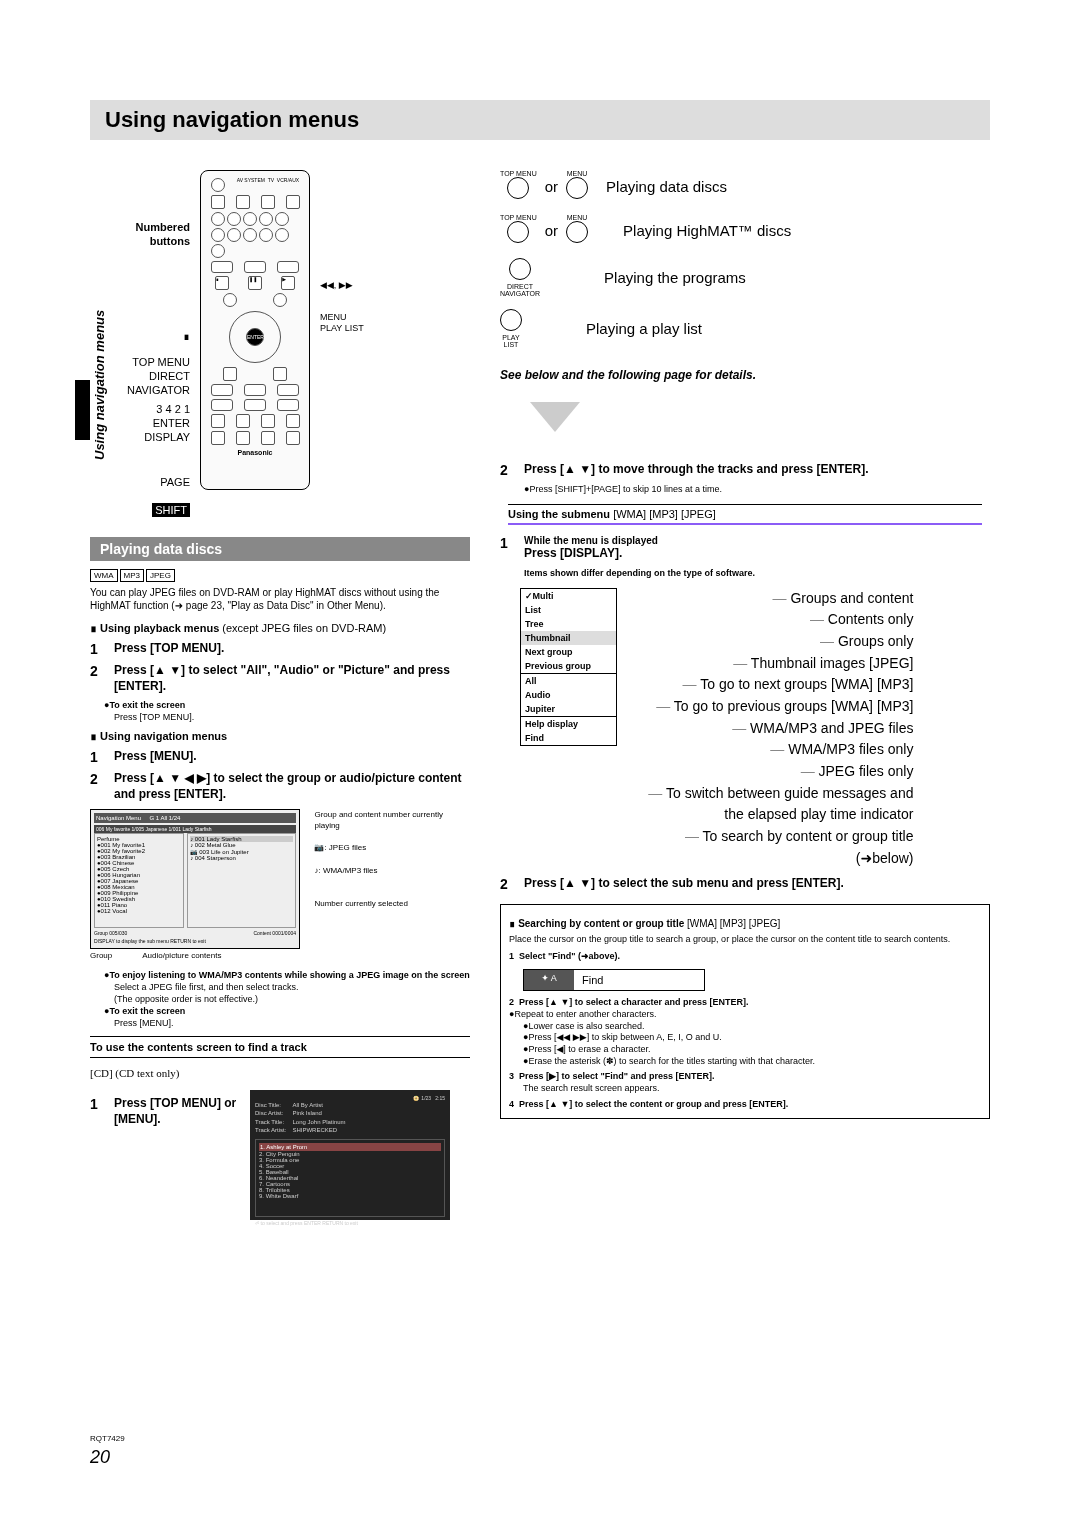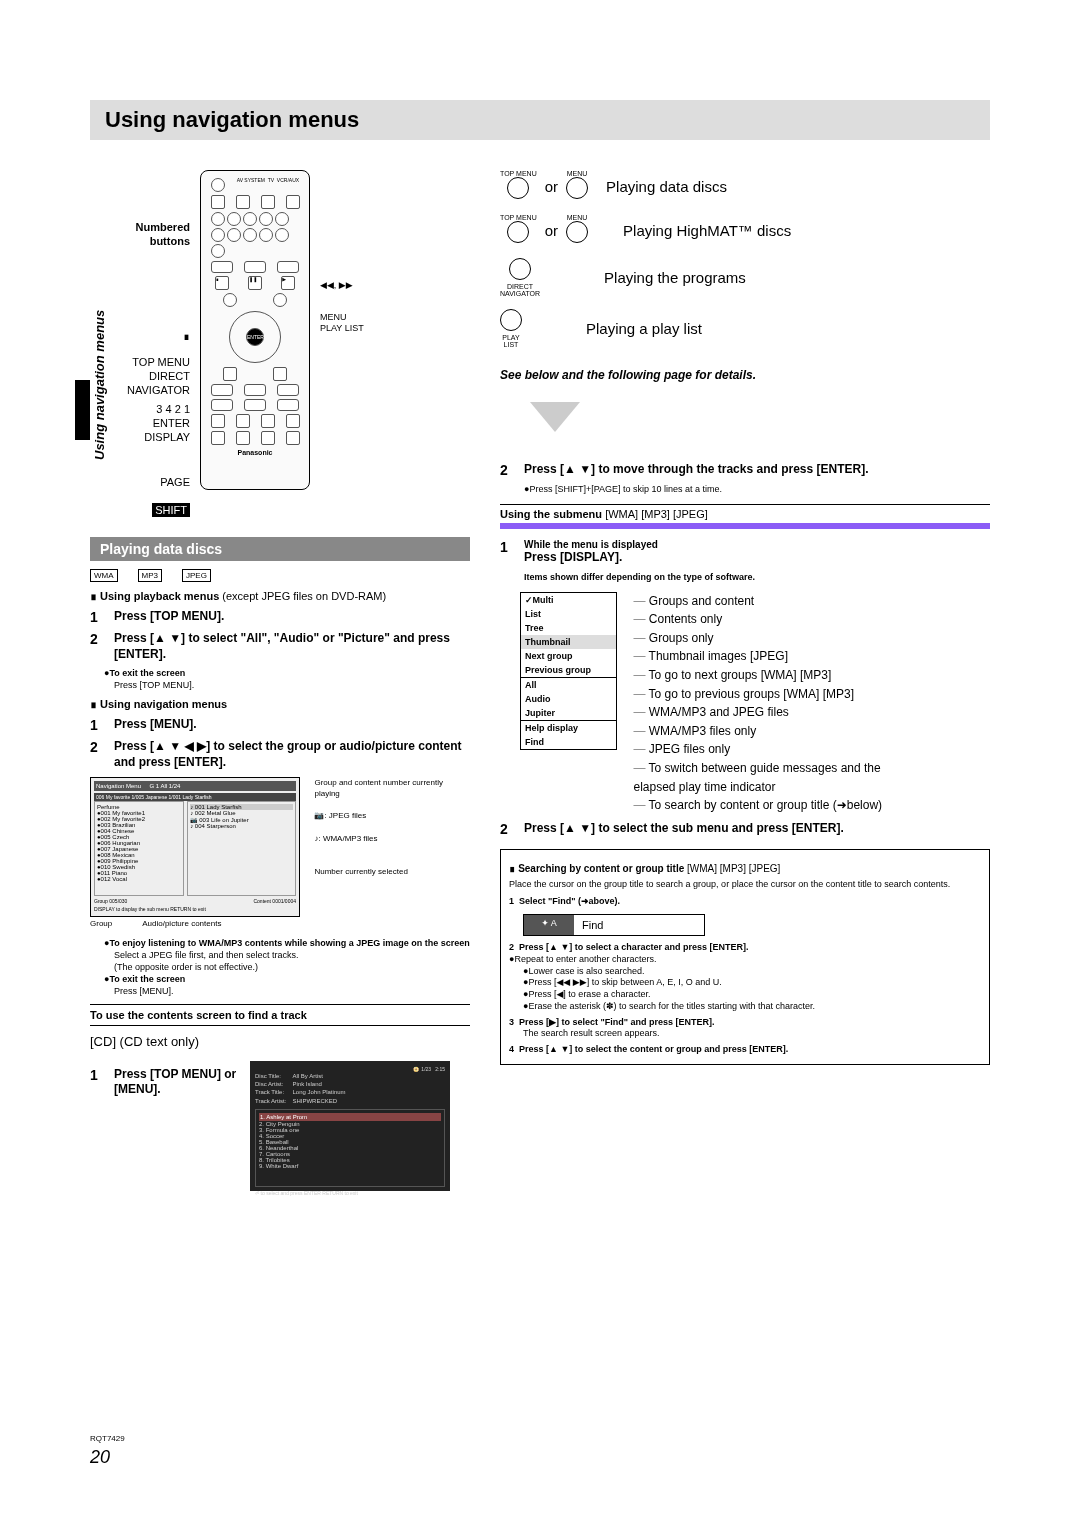--- a/index.html
+++ b/index.html
@@ -166,35 +166,36 @@
   .section-bar {
     background: #888;
     color: #fff;
     font-weight: bold;
     font-size: 14px;
     padding: 4px 10px;
     margin-bottom: 8px;
   }
   .fmt-badges {
     display: flex;
-    gap: 20px;
+    gap: 2px;
     margin-bottom: 4px;
   }
   .badge {
     border: 1px solid #000;
     font-size: 8px;
     padding: 1px 3px;
   }
   .body-text {
     font-size: 10px;
     line-height: 1.3;
     margin-bottom: 10px;
   }
   .body-text.small {
-    font-size: 13px;
+    font-size: 11px;
+    font-family: Liberation Serif, serif;
   }
   h4.sub {
     font-size: 11px;
     margin: 8px 0 4px 0;
   }
   h4.sub .light {
     font-weight: normal;
   }
   .step {
     display: flex;
@@ -307,24 +308,25 @@
   }
   .submenu-box .item {
     padding: 2px 4px;
   }
   .submenu-box .hr {
     border-top: 1px solid #000;
   }
   .submenu-desc {
     display: inline-block;
     width: 280px;
-    font-size: 12px;
+    font-size: 14px;
     vertical-align: top;
     padding-left: 12px;
     line-height: 1.55;
+    text-align: right;
   }
   .submenu-desc .line::before {
     content: "— ";
     color: #888;
   }
   .search-box {
     font-size: 9px;
     line-height: 1.3;
   }
   .search-box h5 {
@@ -472,20 +474,21 @@
           <div>MENU<br>PLAY LIST</div>
         </div>
       </div>
 
       <div class="section-bar">Playing data discs</div>
       <div class="fmt-badges">
         <span class="badge">WMA</span>
         <span class="badge">MP3</span>
         <span class="badge">JPEG</span>
       </div>
+      <div class="body-text">You can play JPEG files on DVD-RAM or play HighMAT discs without using the HighMAT function (➜ page 23, "Play as Data Disc" in Other Menu).</div>
 
       <h4 class="sub"><span>∎ Using playback menus</span> <span class="light">(except JPEG files on DVD-RAM)</span></h4>
       <div class="step">
           <div class="step-num">1</div>
           <div class="step-text">Press [TOP MENU].</div>
         </div>
       <div class="step">
           <div class="step-num">2</div>
           <div class="step-text">Press [▲ ▼] to select "All", "Audio" or "Picture" and press [ENTER].</div>
         </div>
@@ -621,21 +624,21 @@
 
       <div class="detail-note">See below and the following page for details.</div>
       <div class="arrow-down"></div>
 
       <div class="step">
           <div class="step-num">2</div>
           <div class="step-text">Press [▲ ▼] to move through the tracks and press [ENTER].</div>
         </div>
       <div class="tip indent">●Press [SHIFT]+[PAGE] to skip 10 lines at a time.</div>
 
-      <div style="border-top:1px solid #000;border-bottom:6px solid #8b5cf6;padding:3px 0;margin:10px 0;font-size:11px">
+      <div style="border-top:1px solid #000;border-bottom:2px solid #8b5cf6;padding:3px 0;margin:10px 8px;font-size:11px">
         <b>Using the submenu</b> <span>[WMA] [MP3] [JPEG]</span>
       </div>
 
       <div class="step">
         <div class="step-num">1</div>
         <div>
           <div style="font-size:10px;font-weight:bold">While the menu is displayed</div>
           <div class="step-text">Press [DISPLAY].</div>
         </div>
       </div>

